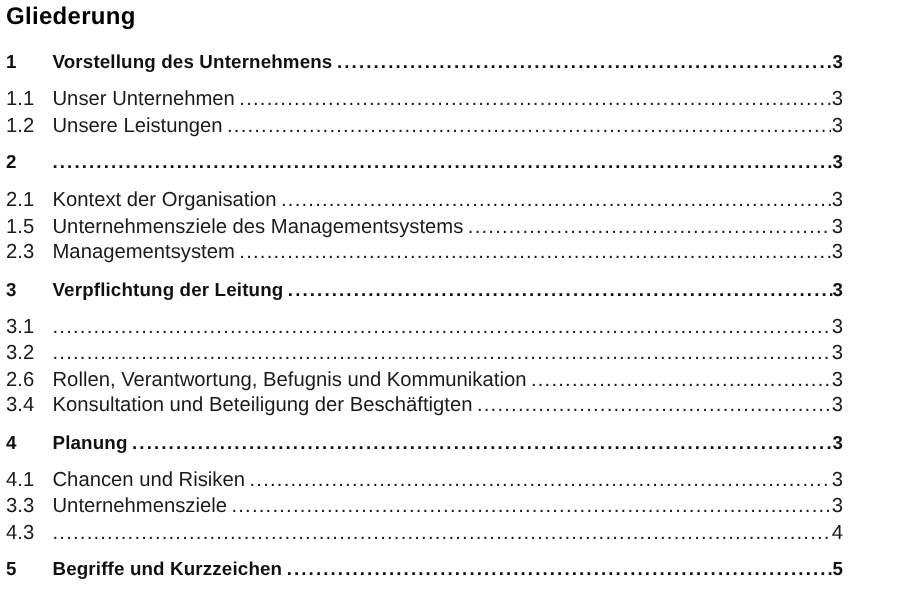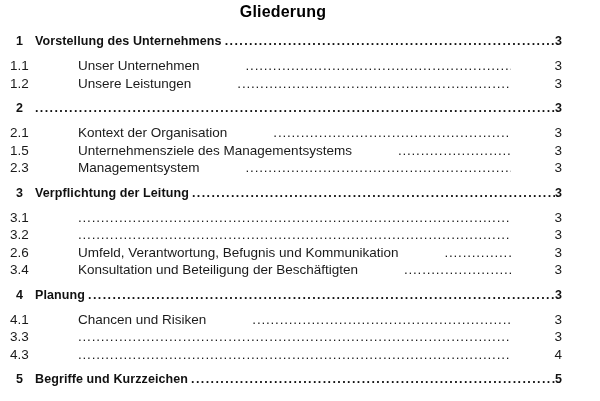--- a/index.html
+++ b/index.html
@@ -12,21 +12,20 @@
     overflow: hidden;
     background: #ffffff;
     font-family: "Liberation Sans", sans-serif;
     color: #1a1a1a;
   }
   .page {
     box-sizing: border-box;
     width: 600px;
     height: 401px;
     padding: 3px 38px 0 4px;
-    text-align: center;
   }
   .doc-title {
     font-size: 16px;
     font-weight: 700;
     color: #000000;
     margin: 0;
     letter-spacing: 0.2px;
   }
   .toc {
     margin-top: 13px;
@@ -42,21 +41,20 @@
     line-height: 15px;
     color: #111111;
     margin-top: 9px;
     margin-bottom: 8px;
     letter-spacing: 0.1px;
   }
   .toc-row.level2 {
     font-weight: 400;
     font-size: 13.5px;
     line-height: 17.5px;
-    gap: 43px;
   }
   .toc-num {
     flex: none;
     width: 31px;
   }
   .toc-label {
     flex: none;
     white-space: nowrap;
     padding-right: 3px;
   }
@@ -133,21 +131,21 @@
     <span class="toc-leader">....................................................................................................................................................................................................................................................................</span>
     <span class="toc-page">3</span>
   </div>
       <div class="toc-row level2">
     <span class="toc-num">3.2</span>
     <span class="toc-leader">....................................................................................................................................................................................................................................................................</span>
     <span class="toc-page">3</span>
   </div>
       <div class="toc-row level2">
     <span class="toc-num">2.6</span>
-    <span class="toc-label">Umfeld, Verantwortung, Befugnis und Kommunikation</span>
+    <span class="toc-label">Rollen, Verantwortung, Befugnis und Kommunikation</span>
     <span class="toc-leader">....................................................................................................................................................................................................................................................................</span>
     <span class="toc-page">3</span>
   </div>
       <div class="toc-row level2">
     <span class="toc-num">3.4</span>
     <span class="toc-label">Konsultation und Beteiligung der Beschäftigten</span>
     <span class="toc-leader">....................................................................................................................................................................................................................................................................</span>
     <span class="toc-page">3</span>
   </div>
       <div class="toc-row level1">
@@ -157,20 +155,21 @@
     <span class="toc-page">3</span>
   </div>
       <div class="toc-row level2">
     <span class="toc-num">4.1</span>
     <span class="toc-label">Chancen und Risiken</span>
     <span class="toc-leader">....................................................................................................................................................................................................................................................................</span>
     <span class="toc-page">3</span>
   </div>
       <div class="toc-row level2">
     <span class="toc-num">3.3</span>
+    <span class="toc-label">Unternehmensziele</span>
     <span class="toc-leader">....................................................................................................................................................................................................................................................................</span>
     <span class="toc-page">3</span>
   </div>
       <div class="toc-row level2">
     <span class="toc-num">4.3</span>
     <span class="toc-leader">....................................................................................................................................................................................................................................................................</span>
     <span class="toc-page">4</span>
   </div>
       <div class="toc-row level1">
     <span class="toc-num">5</span>

